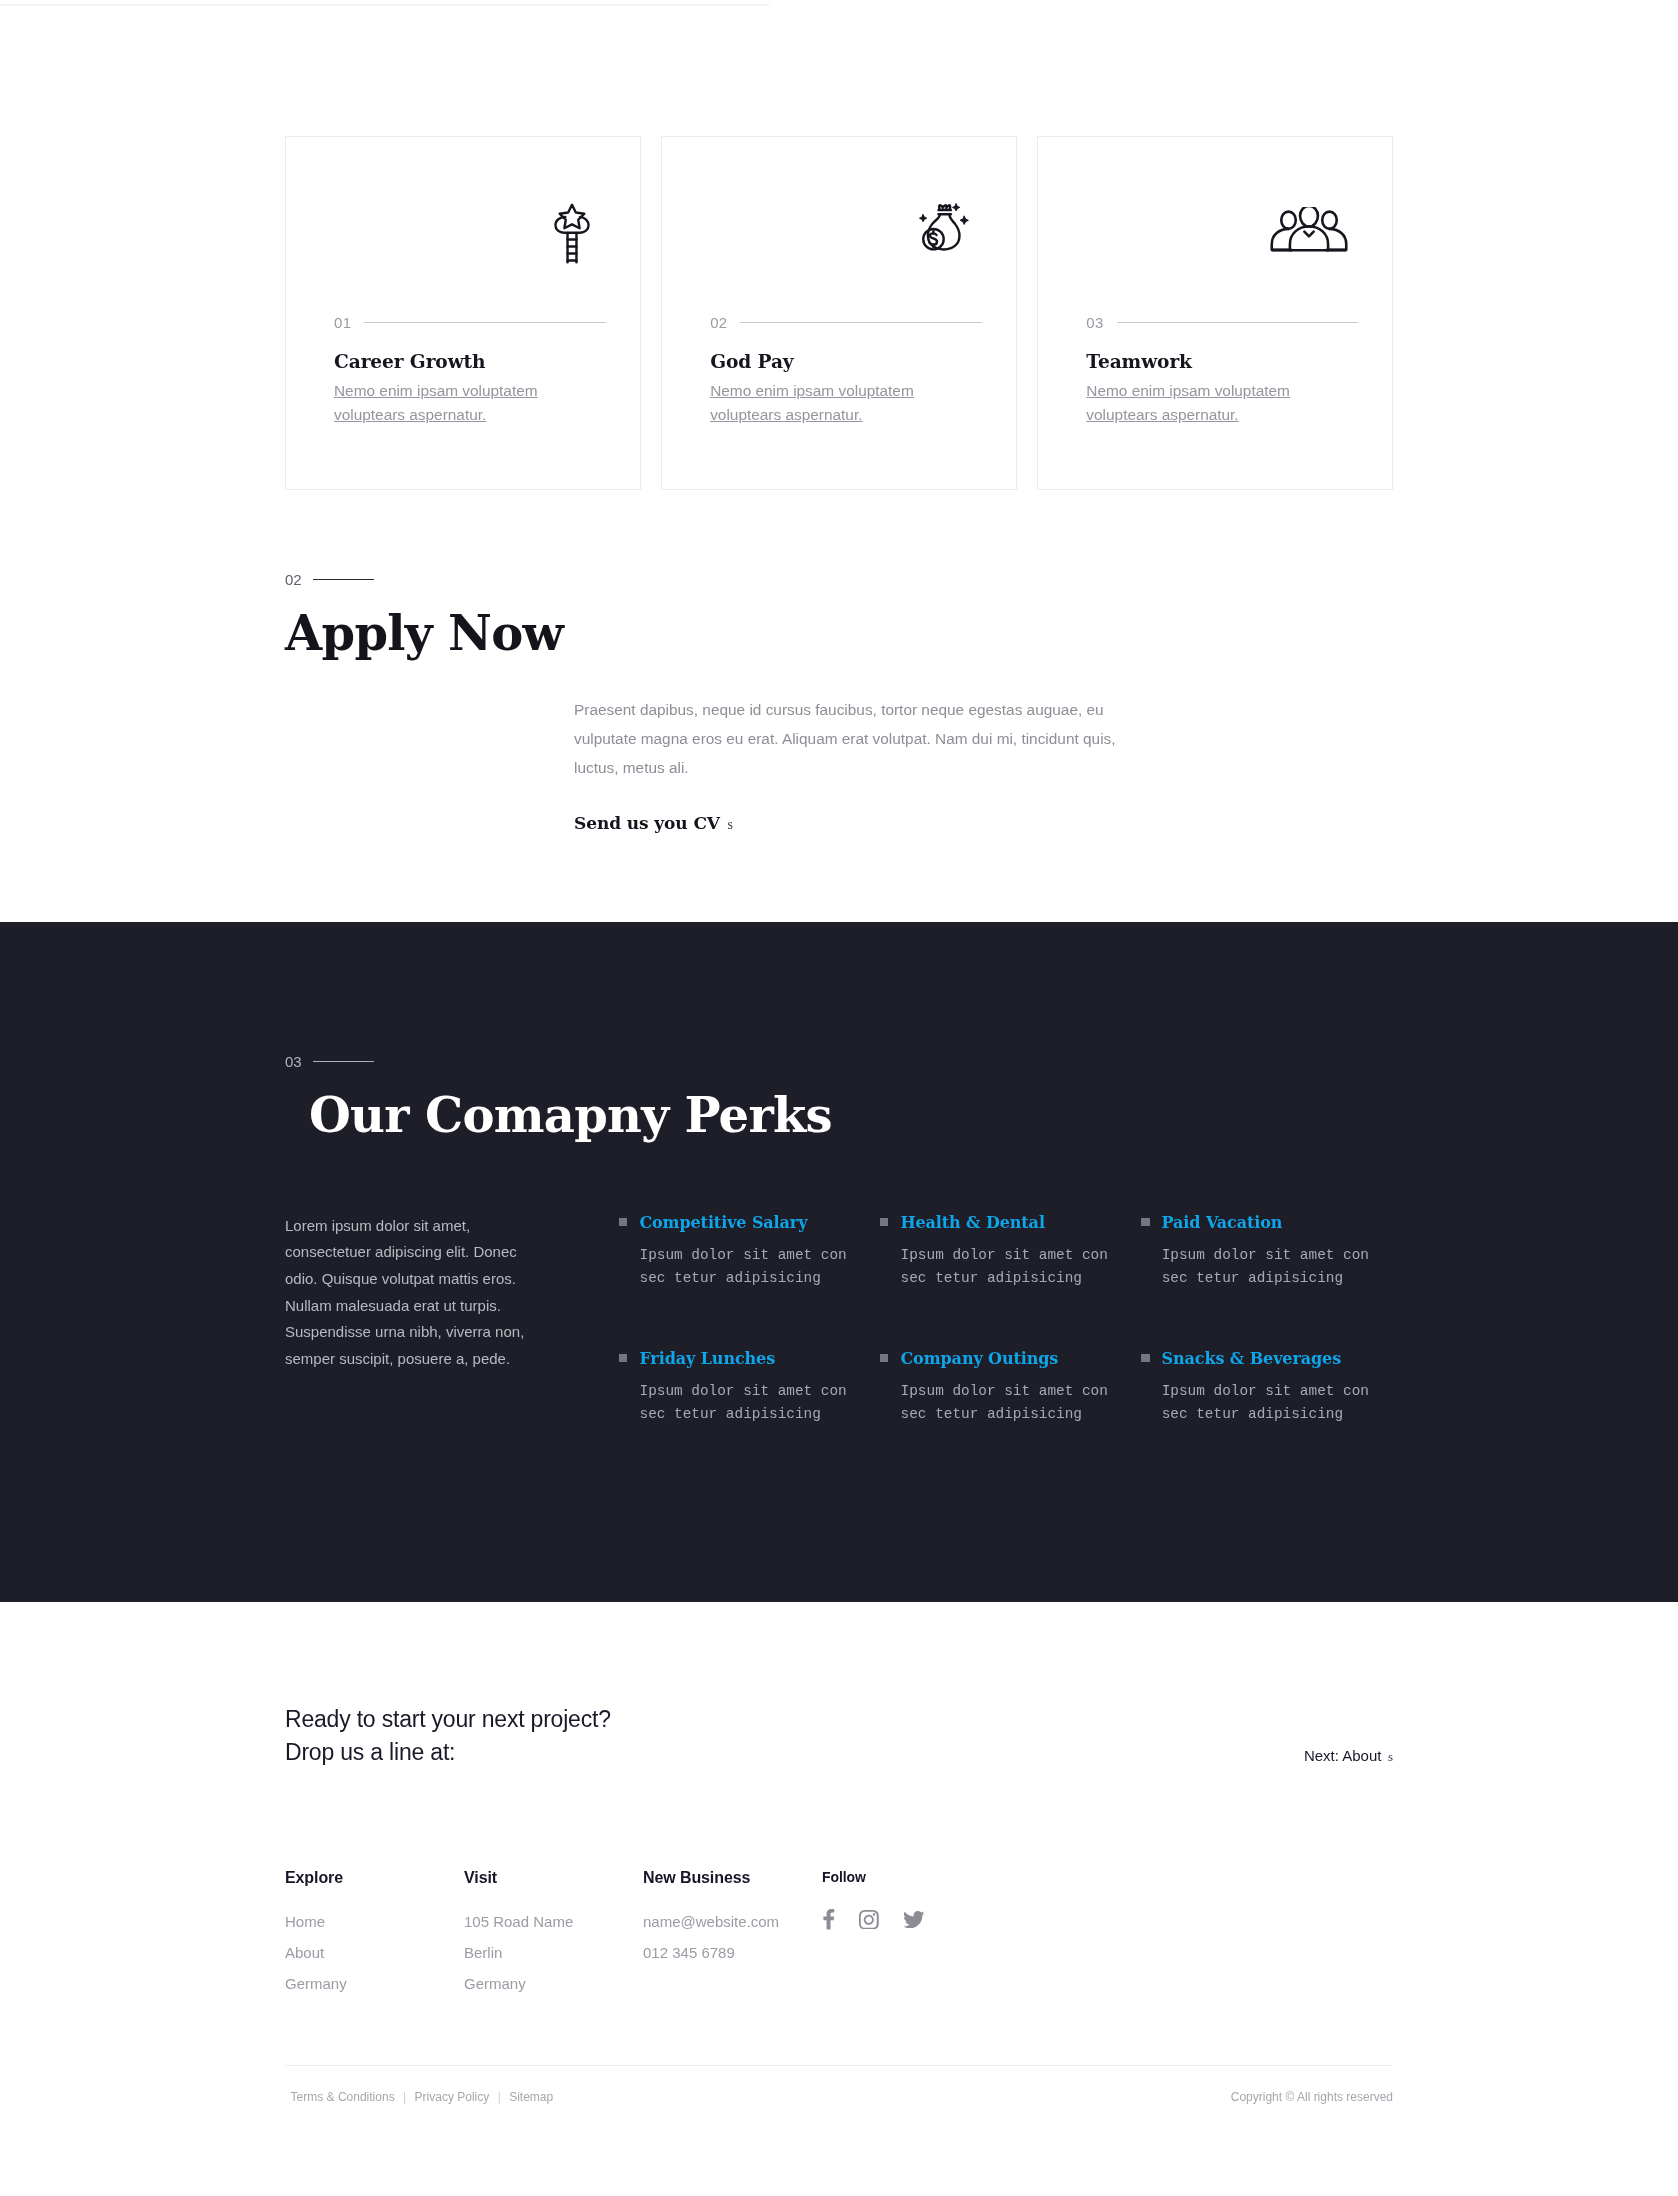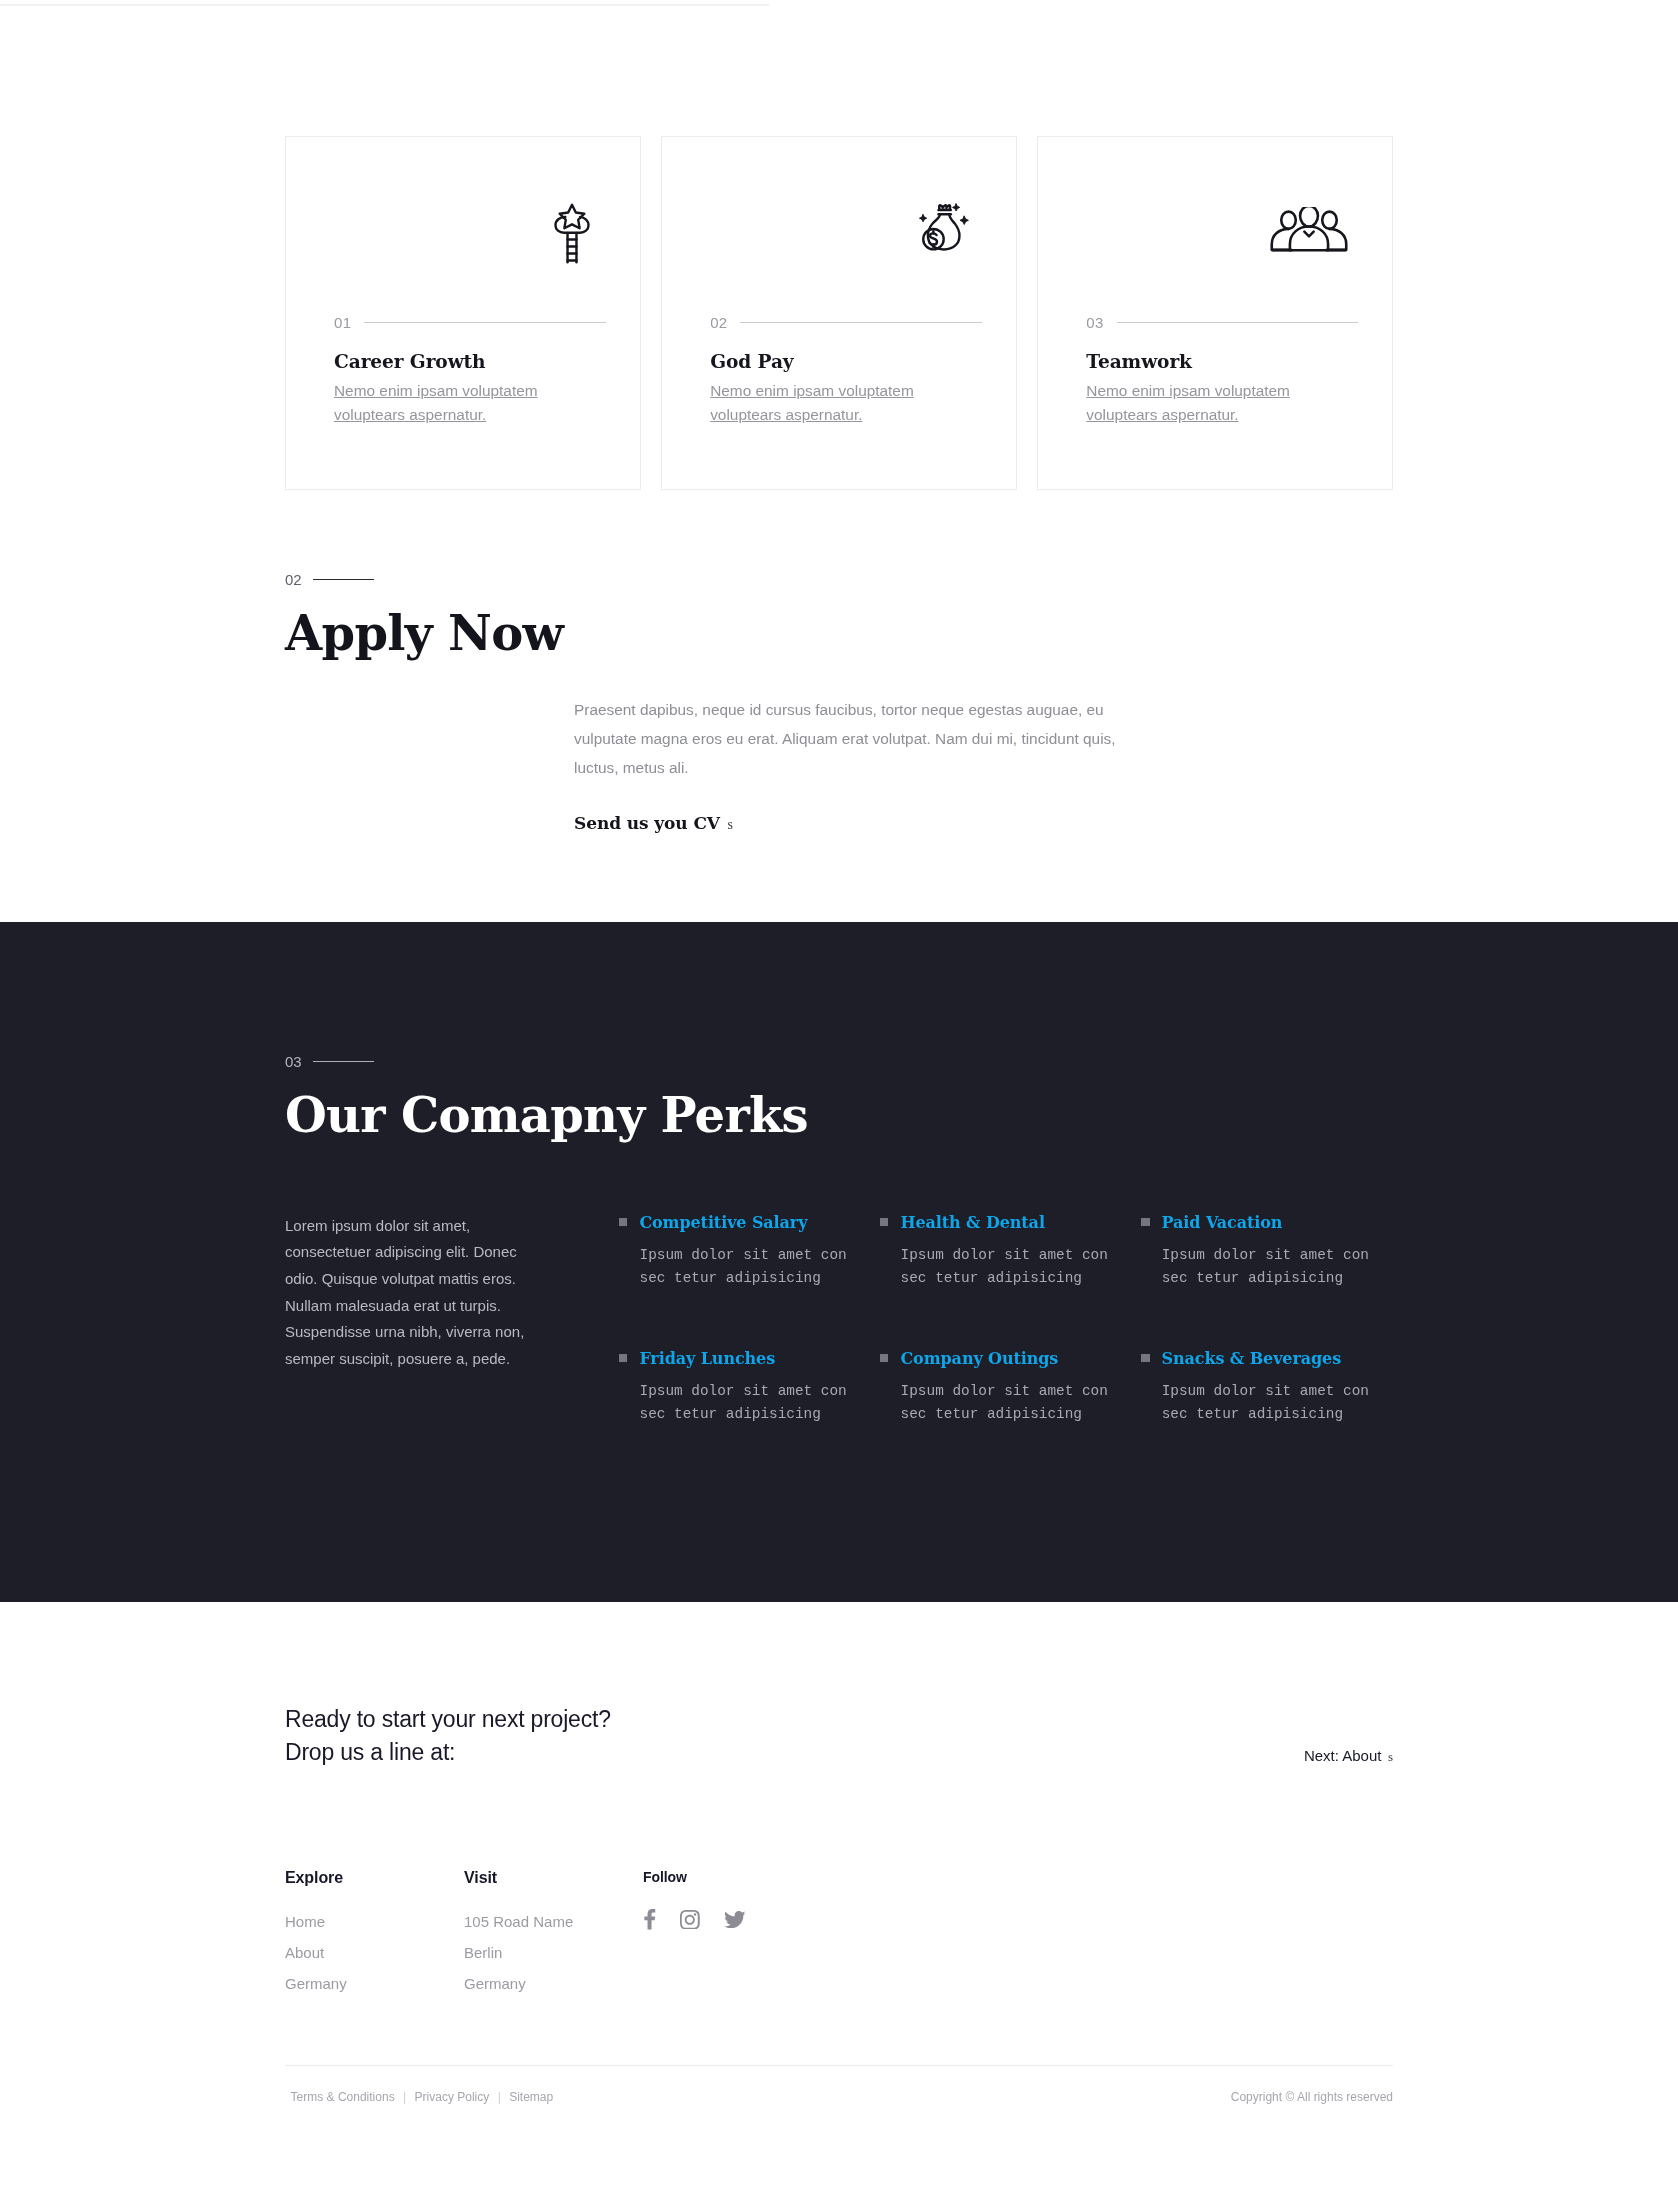--- a/index.html
+++ b/index.html
@@ -159,21 +159,21 @@
 
   
   .perks-section {
     background: #1e1e29;
     color: #ffffff;
     padding-top: 132px;
     padding-bottom: 175px;
   }
   .perks-section .sec-eyebrow .num { color: #b4b4bd; }
   .perks-section .sec-eyebrow .rule { background: #aeaeb8; }
-  .perks-section .sec-title { color: #ffffff; }
+  .perks-section .sec-title { color: #ffffff; margin-left: 24px; }
 
   .perks-grid {
     display: flex;
     gap: 0;
     margin-top: 71px;
   }
   .perks-intro {
     width: 280px;
     flex: 0 0 280px;
     padding-right: 32px;
@@ -500,20 +500,27 @@
 
         <div class="fcol fcol-visit">
           <h4>Visit</h4>
           <ul>
             <li><span class="fval">105 Road Name</span></li>
             <li><span class="fval">Berlin</span></li>
             <li><span class="fval">Germany</span></li>
           </ul>
         </div>
 
+        <div class="fcol fcol-biz">
+          <h4>New Business</h4>
+          <ul>
+            <li><a href="#">name@website.com</a></li>
+            <li><a href="#">012 345 6789</a></li>
+          </ul>
+        </div>
 
         <div class="fcol fcol-follow">
           <h4>Follow</h4>
           <div class="social-row">
             <a href="#">
               <span>
                 <svg width="13" height="20.5" viewBox="0 0 14 22">
                     <path d="M9.2 22V12.0h3.4l.5-3.9H9.2V5.6c0-1.1.3-1.9 1.9-1.9h2.1V.2C12.8.1 11.5 0 10.1 0 7 0 4.9 1.9 4.9 5.3v2.8H1.5V12h3.4v10H9.2z"></path>
                   </svg>
               </span>

